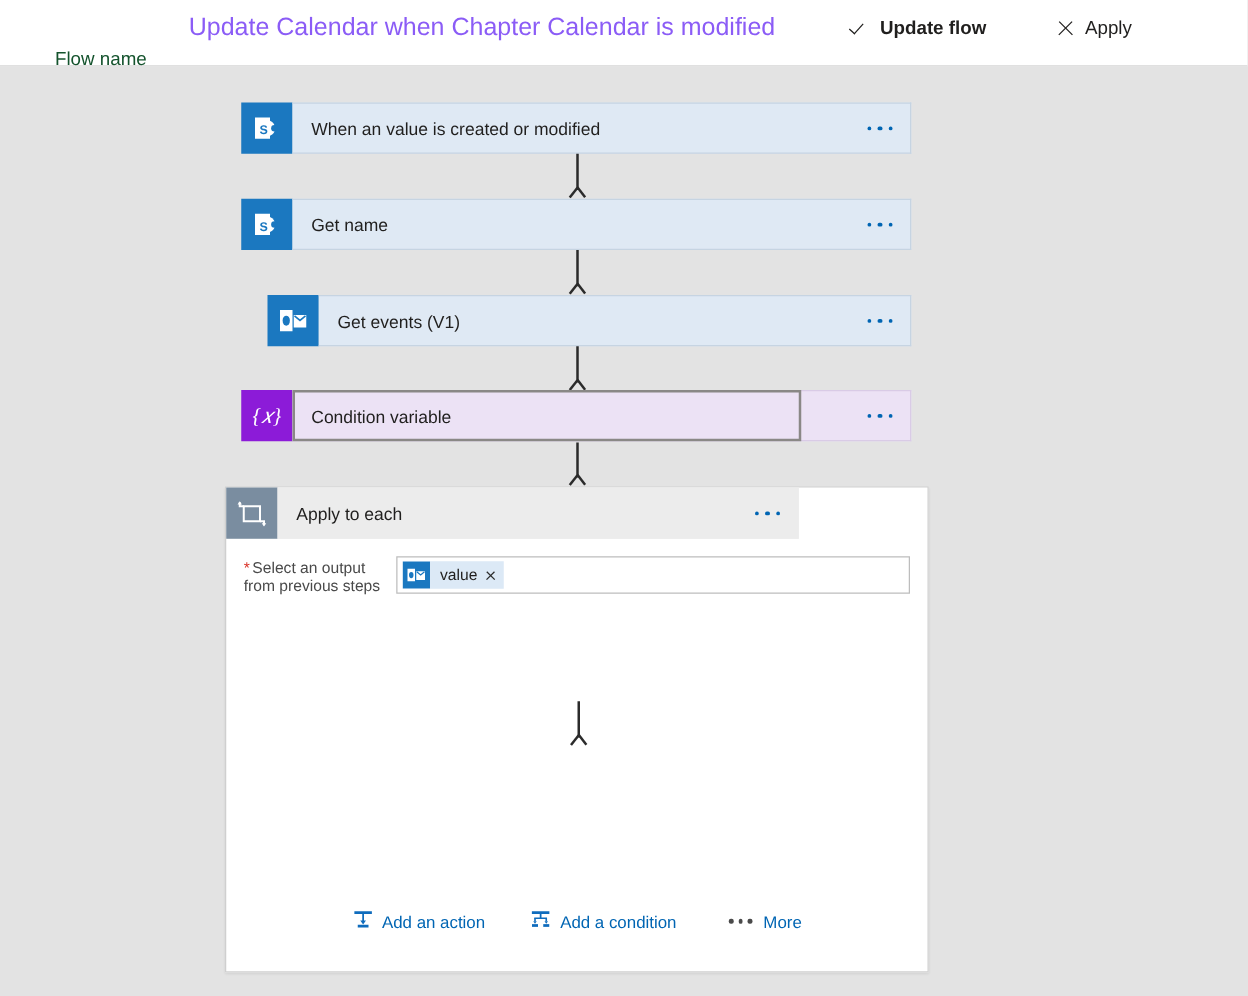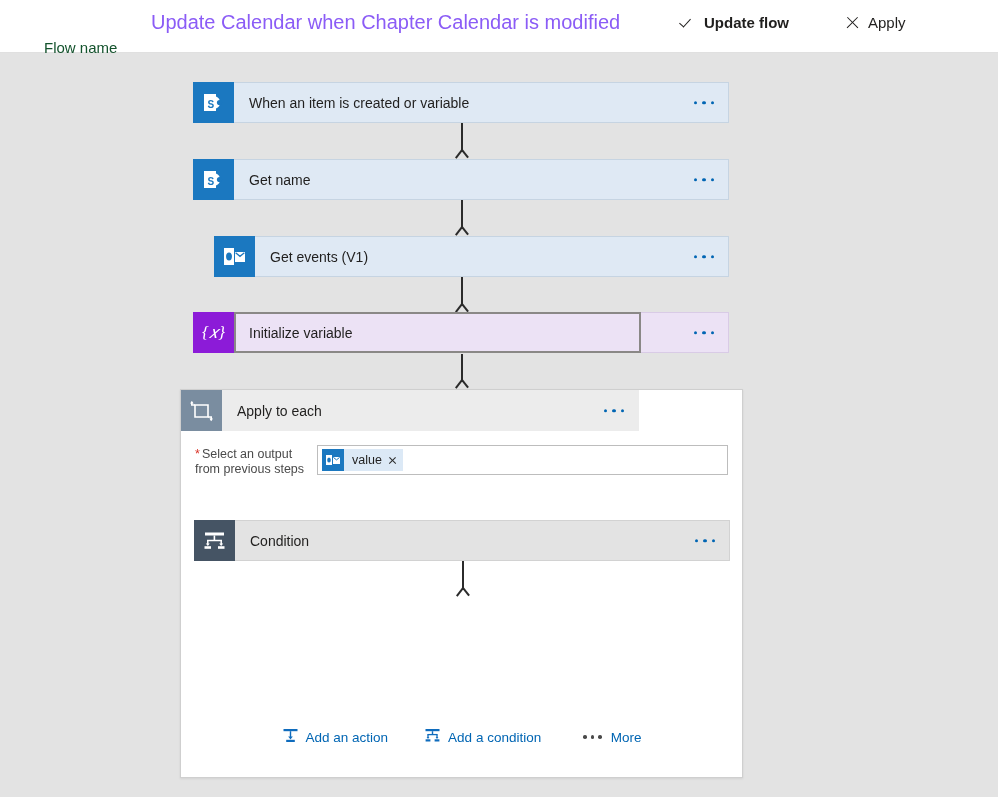--- a/index.html
+++ b/index.html
@@ -356,21 +356,21 @@
   <div class="card card-blue" style="left:193px; top:29px; width:536px;">
     <div class="card-icon ico-sp">
       <svg width="41" height="41" viewBox="0 0 41 41">
         <path d="M11 12 h12 v17 h-12 z" fill="#ffffff"></path>
         <path d="M23 14.5 a6.5 6.5 0 0 1 0 12 z" fill="#ffffff"></path>
         <circle cx="26.5" cy="20.5" r="2.6" fill="#1b78c0"></circle>
         <text x="14.5" y="25.5" font-family="Liberation Sans, sans-serif" font-size="10" font-weight="bold" fill="#1b78c0">S</text>
       </svg>
     </div>
     <div class="card-body">
-      <span class="card-title">When an item is created or variable</span>
+      <span class="card-title">When an value is created or modified</span>
       <span class="ellipsis">
           <i></i>
           <i></i>
           <i></i>
         </span>
     </div>
   </div>
 
   <div class="connector" style="left:455px; top:70px; height:40px;">
     <span class="line" style="height:29px;"></span>
@@ -423,21 +423,21 @@
   <div class="connector" style="left:455px; top:224px; height:40px;">
     <span class="line" style="height:29px;"></span>
     <span class="head" style="top:27px;"></span>
   </div>
 
   <div class="card card-purple" style="left:193px; top:259px; width:536px;">
     <div class="card-icon ico-var">
       <span class="ico-var-txt">{𝑥}</span>
     </div>
     <div class="card-body">
-      <span class="card-title">Initialize variable</span>
+      <span class="card-title">Condition variable</span>
       <span class="focus-ring"></span>
       <span class="ellipsis">
           <i></i>
           <i></i>
           <i></i>
         </span>
     </div>
   </div>
 
   <div class="connector" style="left:455px; top:301px; height:40px;">
@@ -483,43 +483,20 @@
               <path d="M11 8 h7 v7 h-7 z" fill="#ffffff"></path>
               <path d="M11.4 8.4 l3.1 2.5 l3.1 -2.5" fill="none" stroke="#1b78c0" stroke-width="1"></path>
             </svg>
           </span>
           <span class="chip-label">value</span>
           <span class="chip-x"></span>
         </span>
       </div>
     </div>
 
-    <div class="card card-gray" style="left:13px; top:130px; width:536px;">
-      <div class="card-icon ico-cond">
-        <svg width="41" height="41" viewBox="0 0 41 41">
-          <rect x="11" y="12.5" width="19" height="3" fill="#ffffff"></rect>
-          <rect x="19.6" y="15.5" width="1.6" height="5" fill="#ffffff"></rect>
-          <path d="M13 20.5 h15" fill="none" stroke="#ffffff" stroke-width="1.5"></path>
-          <path d="M13.8 20.5 v3.4" stroke="#ffffff" stroke-width="1.5"></path>
-          <path d="M27.2 20.5 v3.4" stroke="#ffffff" stroke-width="1.5"></path>
-          <path d="M11.8 23.4 l2 2.6 l2 -2.6 z" fill="#ffffff"></path>
-          <path d="M25.2 23.4 l2 2.6 l2 -2.6 z" fill="#ffffff"></path>
-          <rect x="10.5" y="26.2" width="6.5" height="2.6" fill="#ffffff"></rect>
-          <rect x="24" y="26.2" width="6.5" height="2.6" fill="#ffffff"></rect>
-        </svg>
-      </div>
-      <div class="card-body">
-        <span class="card-title">Condition</span>
-        <span class="ellipsis">
-            <i></i>
-            <i></i>
-            <i></i>
-          </span>
-      </div>
-    </div>
 
     <div class="connector" style="left:275px; top:171px; height:40px;">
       <span class="line" style="height:29px;"></span>
       <span class="head" style="top:27px;"></span>
     </div>
 
 
     <div id="loop-actions">
 
       <span id="act-add-action" class="act-link">

